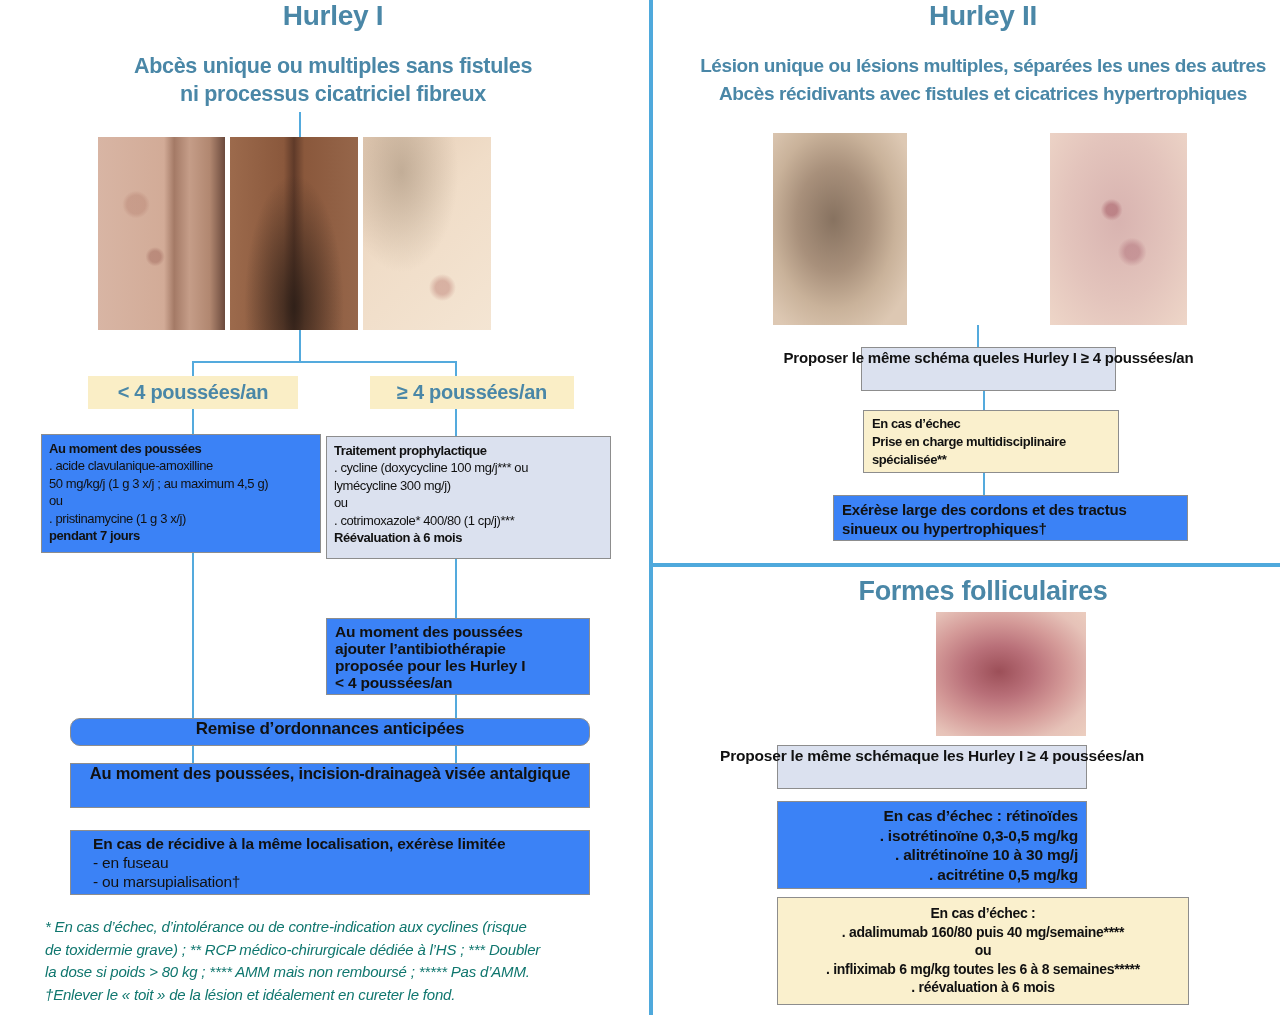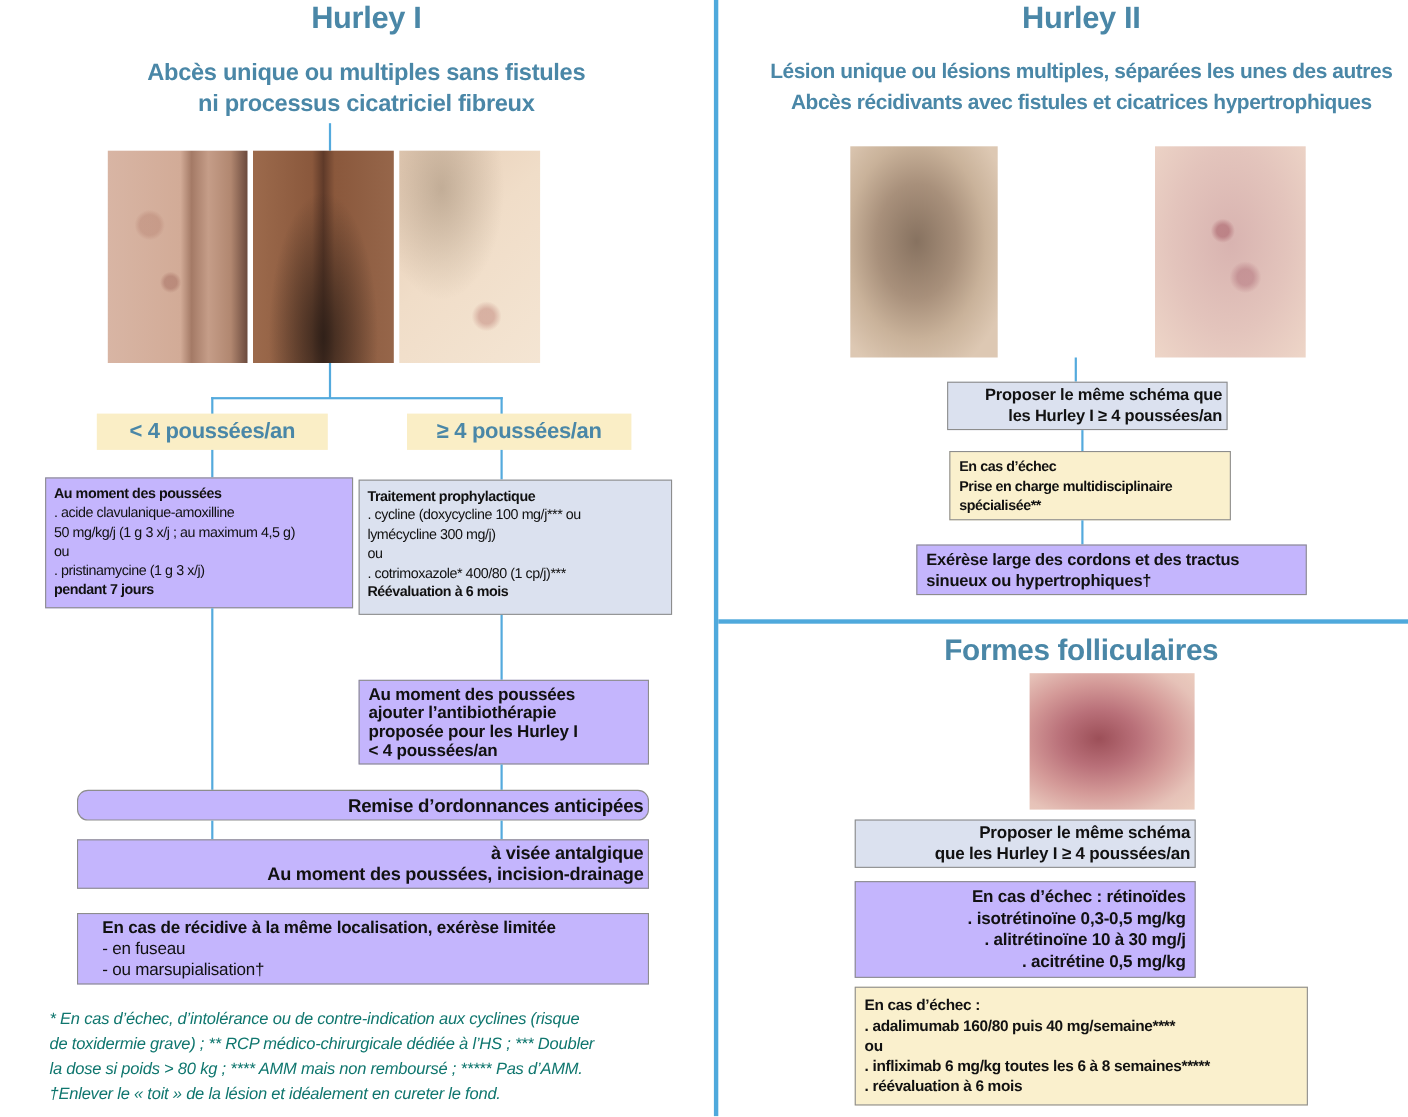--- a/index.html
+++ b/index.html
@@ -12,27 +12,27 @@
   .subtitle .ln{white-space:nowrap;}
   .vline{position:absolute;width:2px;background:#54aadd;}
   .hline{position:absolute;height:2px;background:#54aadd;}
   .divider{position:absolute;background:#4fa9dc;}
   .photo{position:absolute;}
   .ylabel{
     position:absolute;background:#faeec6;color:#4a87a7;font-weight:bold;font-size:20px;
     display:flex;align-items:center;justify-content:center;letter-spacing:-0.3px;
   }
   .box{
-    position:absolute;background:#c4b5fd;border:1.5px solid #8d8d8d;box-sizing:border-box;
+    position:absolute;background:#3b82f6;border:1.5px solid #8d8d8d;box-sizing:border-box;
     font-size:15.5px;line-height:19px;letter-spacing:-0.2px;padding:4px 8px;color:#111;
   }
   .box .ln{white-space:nowrap;}
   .box.blue{background:#dbe1ef;}
   .box.yellow{background:#faf0cd;}
-  .box.center{display:flex;flex-direction:column;justify-content:center;text-align:right;padding:0 4px;}
+  .box.center{display:flex;justify-content:center;text-align:right;padding:0 4px;}
   .box.allb{font-weight:bold;}
   .box.dense{font-size:13px;line-height:17.4px;letter-spacing:-0.4px;padding:5px 7px;}
   .box.small{font-size:13px;line-height:18px;letter-spacing:-0.4px;}
   .box.mid{font-size:14px;line-height:18.6px;letter-spacing:-0.3px;padding:6px 8px;}
   .box.ex{font-size:15px;line-height:19px;}
   .b{font-weight:bold;}
   .footnotes{position:absolute;font-style:italic;font-size:15px;line-height:22.5px;letter-spacing:-0.2px;color:#0f766e;}
   .footnotes .ln{white-space:nowrap;}
 </style>
 </head>
@@ -103,22 +103,22 @@
   <div class="vline" style="left:422px;top:695px;height:23px;"></div>
 
   <div class="box center allb" style="left:37px;top:718px;width:520px;height:28px;font-size:17px;border-radius:10px;">
     <div class="ln">Remise d’ordonnances anticipées</div>
   </div>
 
   <div class="vline" style="left:159px;top:746px;height:17px;"></div>
   <div class="vline" style="left:422px;top:746px;height:17px;"></div>
 
   <div class="box center allb" style="left:37px;top:763px;width:520px;height:45px;font-size:16.5px;">
+    <div class="ln">Au moment des poussées, incision-drainage</div>
     <div class="ln">à visée antalgique</div>
-    <div class="ln">Au moment des poussées, incision-drainage</div>
   </div>
 
   <div class="box" style="left:37px;top:830px;width:520px;height:65px;padding:3px 22px;">
     <div class="ln b">En cas de récidive à la même localisation, exérèse limitée</div>
     <div class="ln">- en fuseau</div>
     <div class="ln">- ou marsupialisation†</div>
   </div>
 
   <div class="footnotes" style="left:12px;top:916px;width:600px;">
     <div class="ln">* En cas d’échec, d’intolérance ou de contre-indication aux cyclines (risque</div>
@@ -186,21 +186,21 @@
     <div class="ln">que les Hurley I ≥ 4 poussées/an</div>
   </div>
 
   <div class="box allb" style="left:744px;top:801px;width:310px;height:88px;line-height:19.5px;text-align:right;">
     <div class="ln">En cas d’échec : rétinoïdes</div>
     <div class="ln">. isotrétinoïne 0,3-0,5 mg/kg</div>
     <div class="ln">. alitrétinoïne 10 à 30 mg/j</div>
     <div class="ln">. acitrétine 0,5 mg/kg</div>
   </div>
 
-  <div class="box yellow allb mid" style="left:744px;top:897px;width:412px;height:108px;">
+  <div class="box yellow allb mid" style="left:744px;top:897px;width:412px;height:108px;text-align:center;">
     <div class="ln">En cas d’échec :</div>
     <div class="ln">. adalimumab 160/80 puis 40 mg/semaine****</div>
     <div class="ln">ou</div>
     <div class="ln">. infliximab 6 mg/kg toutes les 6 à 8 semaines*****</div>
     <div class="ln">. réévaluation à 6 mois</div>
   </div>
 
 </div>
 
 </body></html>

